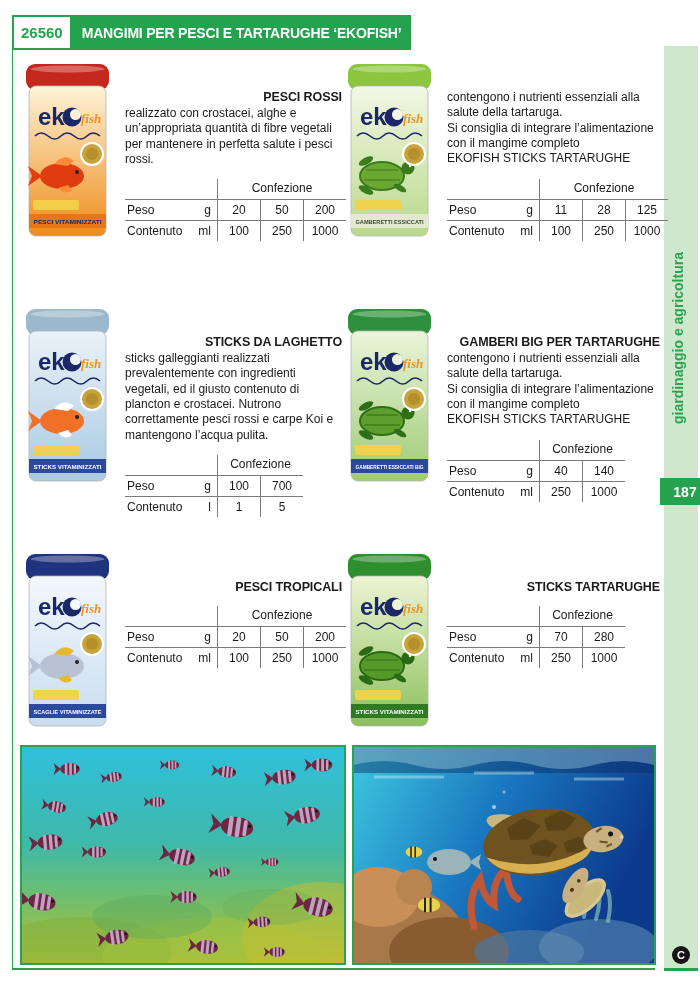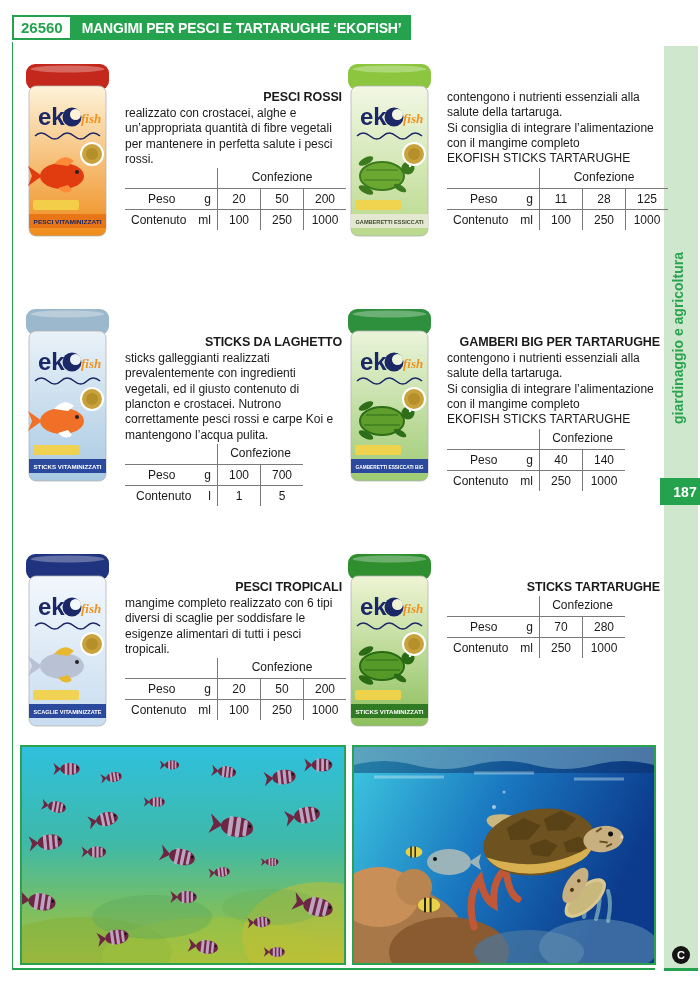--- a/index.html
+++ b/index.html
@@ -1,20 +1,20 @@
 <!DOCTYPE html>
 <html><head>
 <meta charset="utf-8">
 <style>
   html,body{margin:0;padding:0;background:#e8e8e8;}
   .page{position:relative;width:700px;height:990px;background:#ffffff;overflow:hidden;
         font-family:"Liberation Sans",sans-serif;color:#1a1a1a;}
 
   
-  .header{position:absolute;left:12px;top:15px;display:flex;height:25px;}
+  .header{position:absolute;left:12px;top:15px;display:flex;height:35px;}
   .code-box{border:2px solid #25a24e;background:#fff;color:#25a24e;font-weight:bold;
             font-size:15px;display:flex;align-items:center;padding:0 7px;}
   .title-box{background:#25a24e;color:#fff;font-weight:bold;font-size:14px;
              display:flex;align-items:center;padding:0 10px;letter-spacing:-0.2px;}
 
   
   .left-rule{position:absolute;left:12px;top:42px;width:1px;height:928px;background:#25a24e;}
   .bottom-rule{position:absolute;left:12px;top:968px;width:643px;height:2px;background:#25a24e;}
 
   
@@ -32,24 +32,24 @@
   
   .grid{position:absolute;left:20px;top:62px;width:640px;display:grid;
         grid-template-columns:322px 318px;grid-auto-rows:245px;}
   .product{display:flex;gap:10px;align-items:flex-start;}
   .can{flex:0 0 95px;}
   .info{flex:1;padding-top:28px;min-width:0;}
   .info h3{margin:0 0 2px 0;font-size:12.5px;font-weight:bold;letter-spacing:-0.1px;text-align:right;}
   .info p{margin:0;font-size:12px;line-height:1.28;white-space:pre-line;}
 
   
-  .size-table{border-collapse:collapse;margin-top:1px;font-size:12px;}
+  .size-table{border-collapse:collapse;margin-top:12px;font-size:12px;}
   .size-table td{padding:3px 6px;text-align:center;}
   .size-table td.sp,.size-table td.lbl{border-right:1px solid #7a7a7a;}
-  .size-table td.lbl{text-align:center;min-width:84px;padding-left:2px;}
+  .size-table td.lbl{text-align:left;min-width:84px;padding-left:2px;}
   .size-table .unit{float:right;padding-left:8px;color:#1a1a1a;}
   .size-table tr.vals td{border-top:1px solid #7a7a7a;}
   .size-table td.val{min-width:30px;}
   .size-table td.val + td.val{border-left:1px solid #7a7a7a;}
   .size-table td.conf{text-align:center;padding:2px 0 4px 0;}
 
   
   .photos{position:absolute;left:20px;top:745px;width:636px;display:flex;gap:6px;}
   .photo{margin:0;border:2px solid #2aa24f;line-height:0;background:#1a6aa0;}
 </style>
@@ -311,21 +311,20 @@
        <path d="M38 126 q8 8 14 2 l-4 -5 Z" fill="#e8b830"></path>
        <circle cx="57" cy="110" r="2" fill="#222"></circle>
     <circle cx="72" cy="92" r="11" fill="#c8a23c" stroke="#ffffff" stroke-width="2"></circle>
     <circle cx="72" cy="92" r="6" fill="#a8821c" opacity="0.6"></circle>
     <rect x="13" y="138" width="46" height="10" rx="2" fill="#f2d24a" opacity="0.95"></rect>
     <rect x="9" y="152" width="77" height="14" fill="#2b4a9e"></rect>
     <text x="47.5" y="161.5" text-anchor="middle" font-family="Liberation Sans, sans-serif" font-weight="bold" font-size="6" fill="#ffffff" textLength="68" lengthAdjust="spacingAndGlyphs">SCAGLIE VITAMINIZZATE</text>
   </svg></div>
       <div class="info">
         <h3>PESCI TROPICALI</h3>
-        <p>mangime completo realizzato con 6 tipi diversi di scaglie per soddisfare le esigenze alimentari di tutti i pesci tropicali.</p>
         <table class="size-table">
             <tbody>
               <tr>
                 <td class="sp"></td>
                 <td class="conf" colspan="3">Confezione</td>
               </tr>
               <tr class="vals">
                 <td class="lbl">Peso<span class="unit">g</span></td>
                 <td class="val">20</td>
                 <td class="val">50</td>

